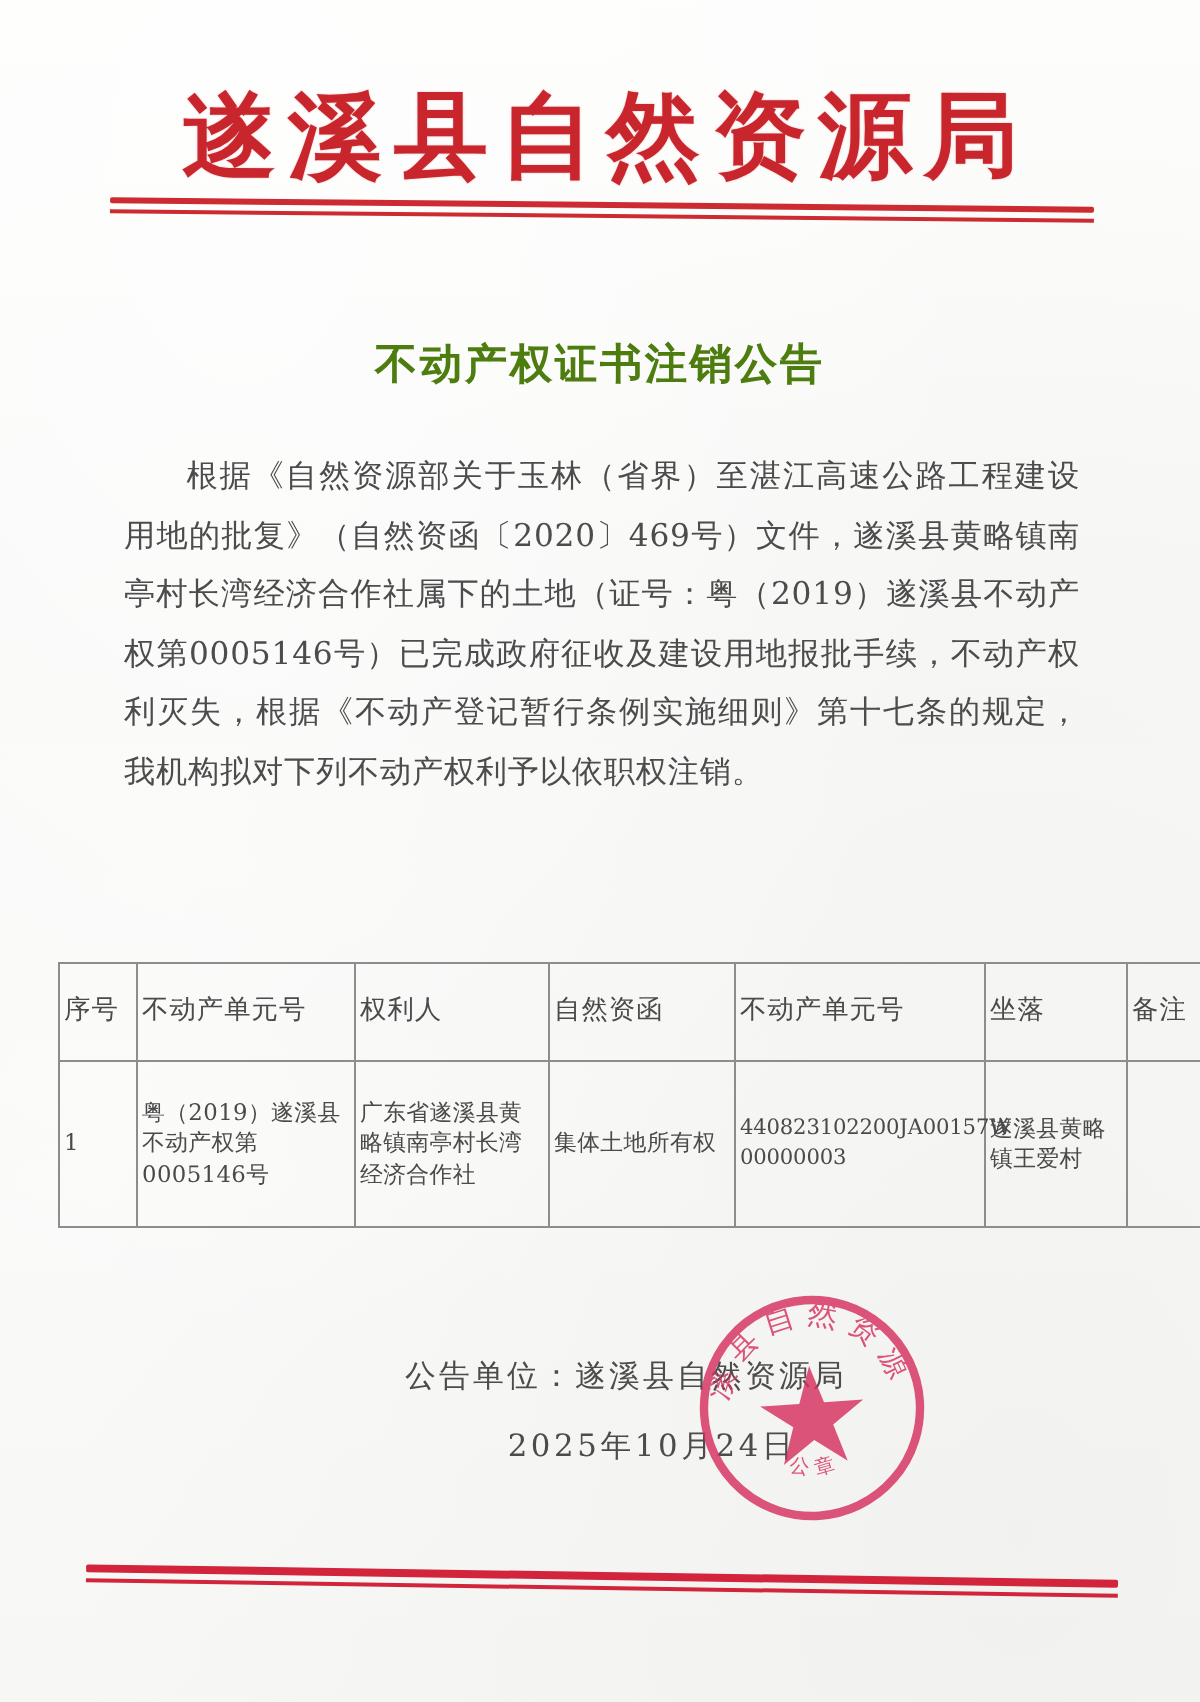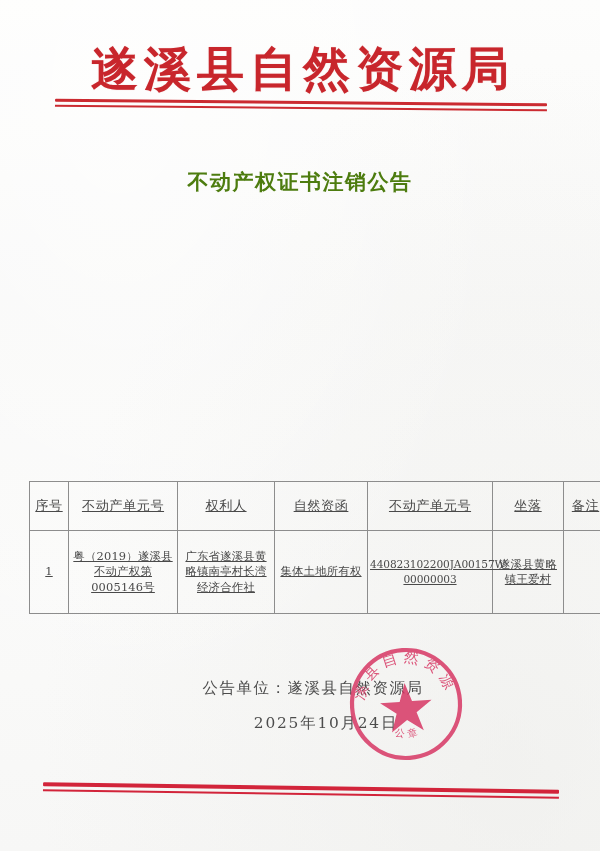--- a/index.html
+++ b/index.html
@@ -114,24 +114,23 @@
   table.reg {
     border-collapse: collapse;
     width: 100%;
     table-layout: fixed;
     font-family: "DejaVu Serif", serif;
     color: #4a4a4a;
   }
   table.reg th,
   table.reg td {
     border: 1px solid #8d8d8d;
-    text-align: center;
+    text-align: left;
     vertical-align: middle;
     padding: 3px 2px;
-    text-decoration: underline;
   }
   table.reg th {
     font-weight: normal;
     font-size: 13.2px;
     height: 42px;
     line-height: 16px;
     letter-spacing: 0.5px;
   }
   table.reg td {
     font-size: 11.4px;
@@ -208,20 +207,21 @@
   </div>
   <div class="rule-wrap-top">
     <div class="rule-thick"></div>
     <div class="rule-gap"></div>
     <div class="rule-thin"></div>
   </div>
 
   <div class="doc-title">不动产权证书注销公告</div>
 
   <div class="body-text">
+    <p>根据《自然资源部关于玉林（省界）至湛江高速公路工程建设用地的批复》（自然资函〔2020〕469号）文件，遂溪县黄略镇南亭村长湾经济合作社属下的土地（证号：粤（2019）遂溪县不动产权第0005146号）已完成政府征收及建设用地报批手续，不动产权利灭失，根据《不动产登记暂行条例实施细则》第十七条的规定，我机构拟对下列不动产权利予以依职权注销。</p>
   </div>
 
   <div class="table-wrap">
     <table class="reg">
       <thead>
         <tr>
           <th class="c-idx">序号</th>
           <th class="c-cert">不动产单元号</th>
           <th class="c-owner">权利人</th>
           <th class="c-type">自然资函</th>

